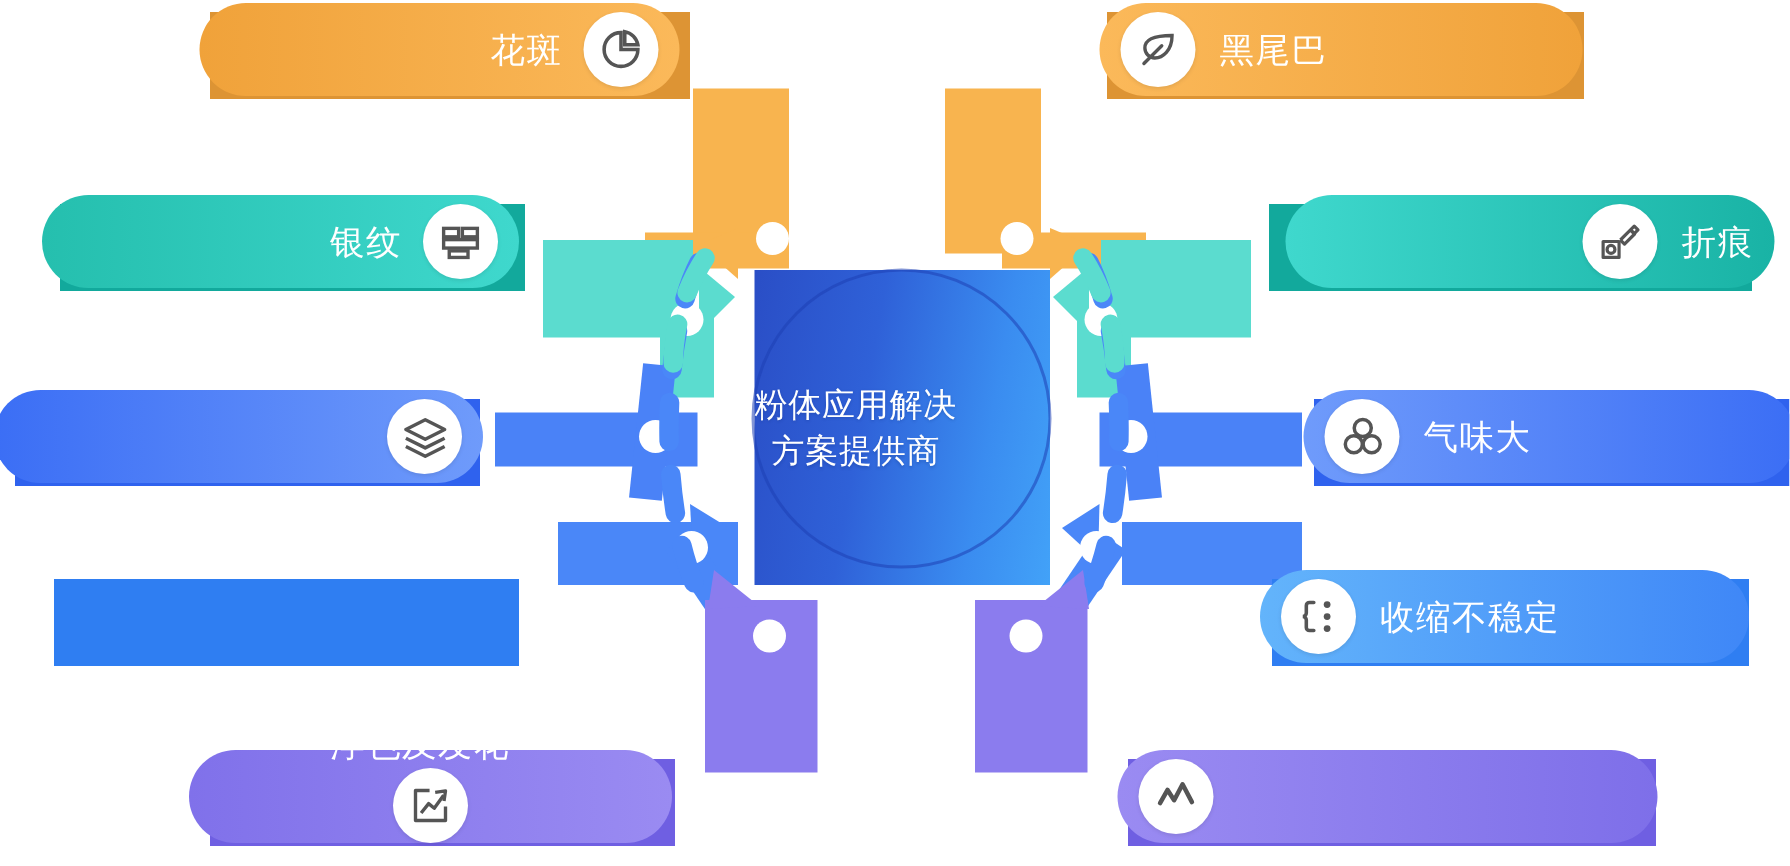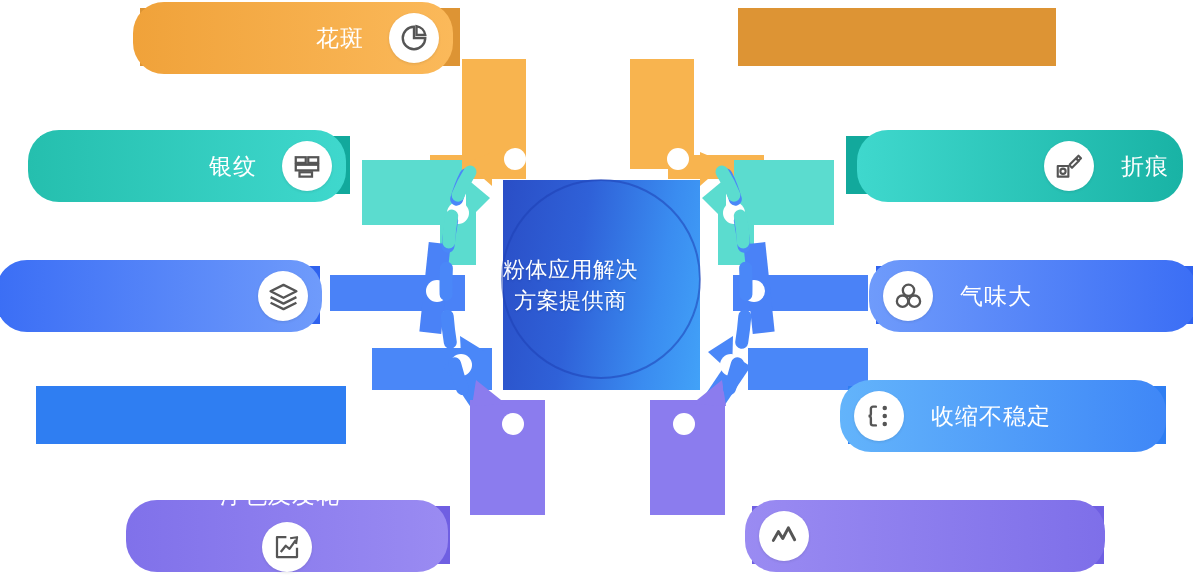--- a/index.html
+++ b/index.html
@@ -51,26 +51,25 @@
     letter-spacing:.5px;
     white-space:pre-line;
     text-shadow:0 1px 2px rgba(10,40,110,.25);
   }
 
   
   .pill{
     position:absolute;
     display:flex;
     align-items:center;
-    height:72px;
+    height:62px;
     border-radius:31px;
     box-sizing:border-box;
     padding:0 14px;
     z-index:5;
-    gap:11px;
   }
   .pill.right-icon{ justify-content:flex-end; }
   .pill.left-icon{ justify-content:flex-start; }
 
   .pill .label{
     color:#ffffff;
     font-size:23px;
     letter-spacing:1px;
     white-space:nowrap;
   }
@@ -220,20 +219,29 @@
     <span class="ibadge">
       <svg width="30" height="30" viewBox="0 0 24 24" fill="none" stroke="#555" stroke-width="1.8" stroke-linejoin="round">
         <path d="M20 12.5V20H4V4h7.5"></path>
         <polyline points="7,16 11,11 14,13.5 19,6.5"></polyline>
         <polyline points="14.5,5 20,4.2 19.2,9.6"></polyline>
       </svg>
     </span>
   </div>
 
   <div class="slab c-orange-d" style="left:738px;top:8px;width:318px;"></div>
+  <div class="pill left-icon c-orange-r" style="left:733px;top:2px;width:322px;">
+    <span class="ibadge">
+      <svg width="30" height="30" viewBox="0 0 24 24" fill="none" stroke="#555" stroke-width="1.8" stroke-linecap="round">
+        <path d="M19.5 4.5c0 8-5 12-9.2 12A5.3 5.3 0 0 1 5 11.2C5 7 9 4.5 19.5 4.5z"></path>
+        <line x1="4.5" y1="19.5" x2="14" y2="10"></line>
+      </svg>
+    </span>
+    <span class="label">黑尾巴</span>
+  </div>
 
   <div class="slab c-teal-d" style="left:846px;top:136px;width:322px;"></div>
   <div class="pill left-icon c-teal-r" style="left:857px;top:130px;width:326px;justify-content:flex-end;">
     <span class="ibadge">
       <svg width="30" height="30" viewBox="0 0 24 24" fill="none" stroke="#555" stroke-width="1.7" stroke-linejoin="round">
         <rect x="3" y="12" width="8.5" height="8.5"></rect>
         <path d="M12.2 11.2 L17.6 5.8 L19.6 7.8 L21.6 5.8 L19.6 3.8 L17.6 5.8"></path>
         <path d="M12.2 11.2 L14.4 13.4 L19.8 8 L17.6 5.8"></path>
         <circle cx="7.2" cy="16.2" r="2.1"></circle>
       </svg>

